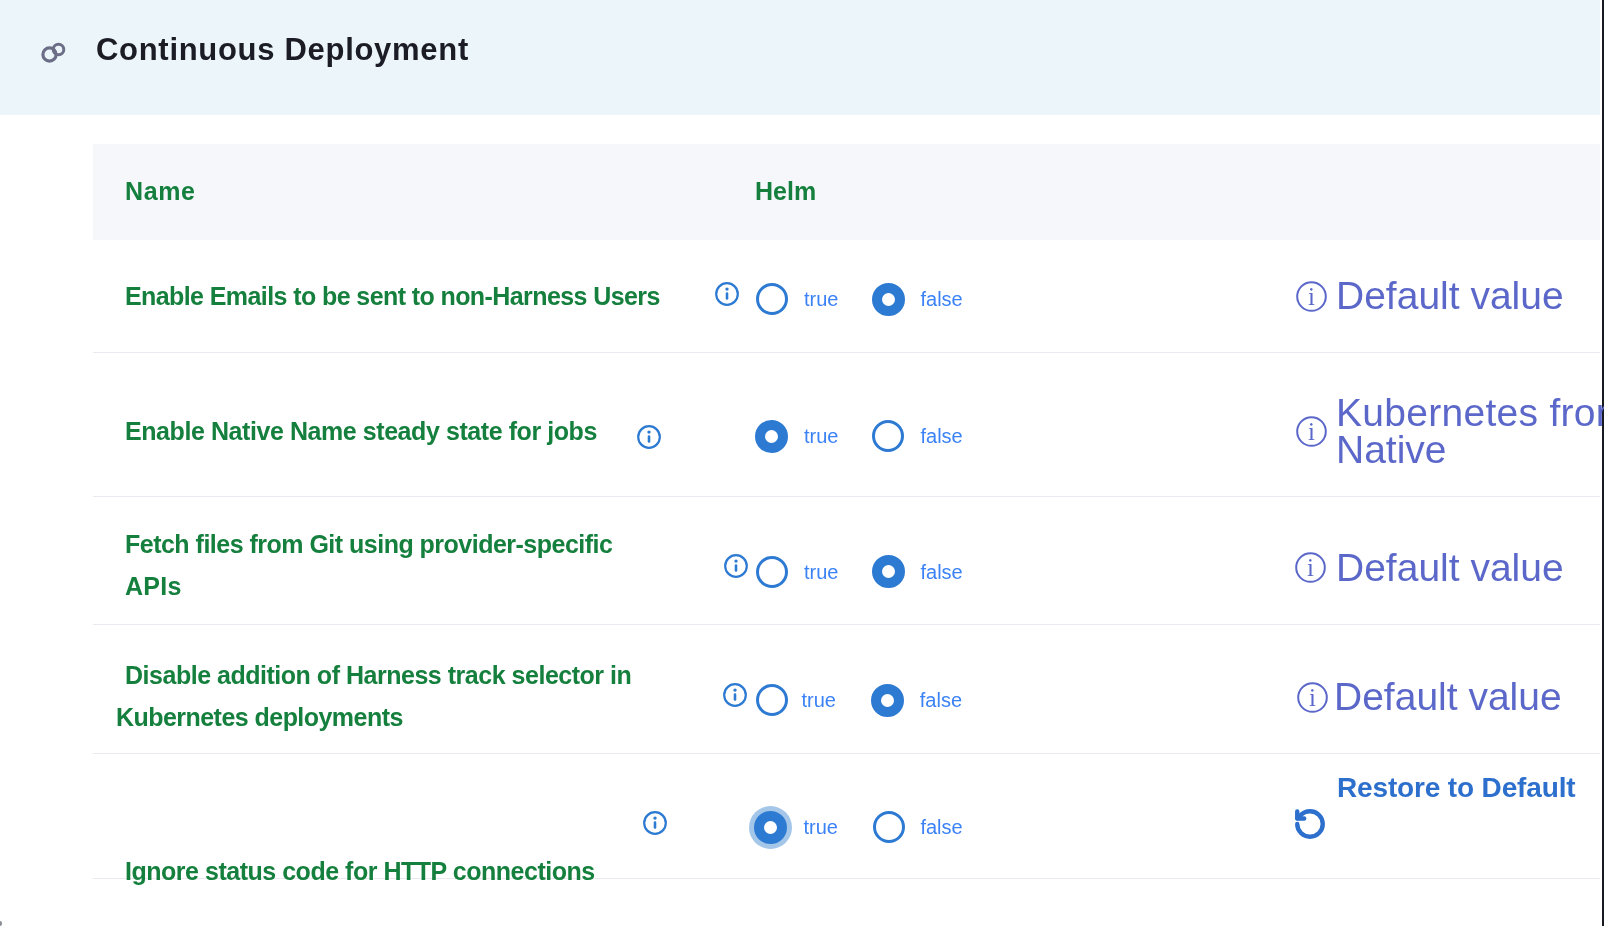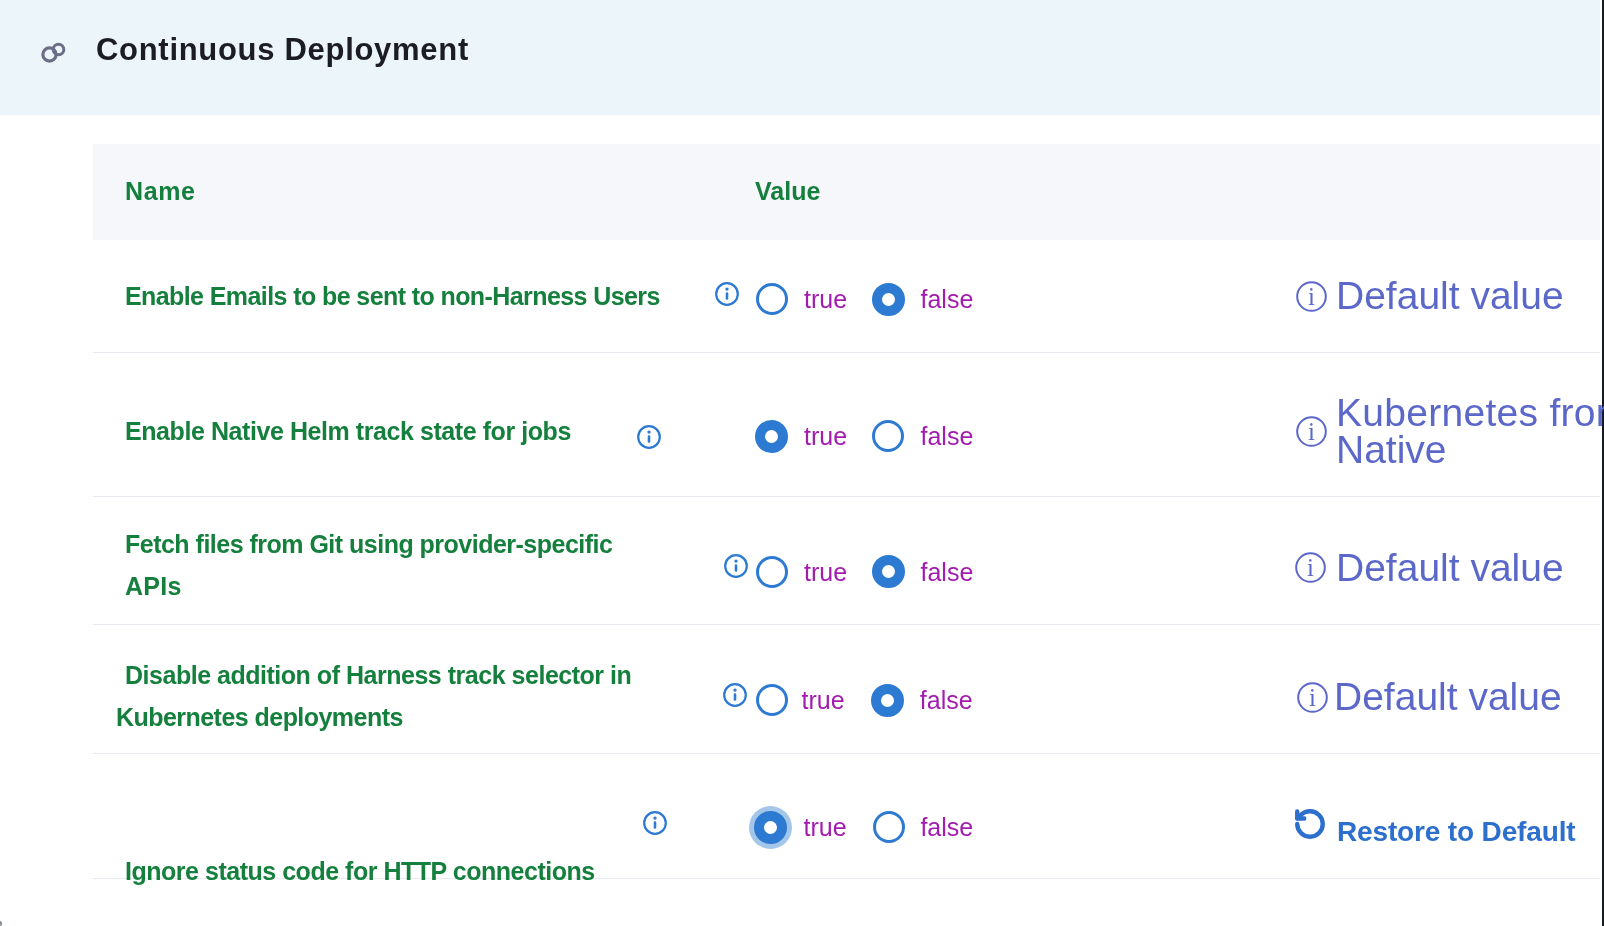--- a/index.html
+++ b/index.html
@@ -1,32 +1,32 @@
 <!DOCTYPE html>
 <html><head><meta charset="utf-8"><style>
 html,body{margin:0;padding:0}
 body{width:1604px;height:926px;position:relative;background:#fff;overflow:hidden;
 font-family:"Liberation Sans",sans-serif;}
 .abs{position:absolute}
 .vc{transform:translateY(-50%);white-space:nowrap}
 .name{font-size:25px;font-weight:700;color:#15803d;letter-spacing:-0.75px}
-.lbl{font-size:25px;color:#a21caf}
+.lbl{font-size:20px;color:#3b82f6}
 .ind{font-size:39px;color:#5b68ca}
 .rst{font-size:28px;font-weight:700;color:#2d6fcd}
 .divl{position:absolute;left:93px;width:1507px;height:1.5px;background:#e9eaf0}
 </style></head><body>
 <div class="abs" style="left:0;top:0;width:1600px;height:115px;background:#ecf6fa"></div>
 <svg class="abs" style="left:41px;top:41px" width="26" height="22" viewBox="0 0 26 22">
 <circle cx="17.5" cy="8.5" r="5.3" fill="none" stroke="#6c6e87" stroke-width="3"></circle>
 <circle cx="8.5" cy="13.5" r="6.6" fill="none" stroke="#6c6e87" stroke-width="3.2"></circle>
 </svg>
 <div class="abs vc" style="left:96px;top:50px;font-size:31px;font-weight:700;letter-spacing:0.7px;color:#1b1c26">Continuous Deployment</div>
 <div class="abs" style="left:93px;top:144px;width:1507px;height:96px;background:#f6f7fb"></div>
 <div class="abs vc name" id="hname" style="left:125px;top:191px;letter-spacing:0.6px">Name</div>
-<div class="abs vc name" id="hvalue" style="left:755px;top:191px;letter-spacing:0px">Value</div>
+<div class="abs vc name" id="hvalue" style="left:755px;top:191px;letter-spacing:0px">Helm</div>
 <div class="divl" style="top:351.5px"></div>
 <div class="divl" style="top:495.5px"></div>
 <div class="divl" style="top:623.5px"></div>
 <div class="divl" style="top:752.5px"></div>
 <div class="divl" style="top:877.5px"></div>
 <div class="abs" style="left:1601.5px;top:0;width:2.5px;height:926px;background:#171a20"></div>
 <div class="abs" style="left:0;top:921px;width:2px;height:5px;background:#8a8f96;border-radius:0 3px 3px 0"></div>
 
 <div class="abs vc name" id="r1n" style="left:125px;top:296px;letter-spacing:-0.59px">Enable Emails to be sent to non-Harness Users</div>
 <svg class="abs" style="left:715.0px;top:282.0px" width="24" height="24" viewBox="0 0 24 24">
@@ -36,21 +36,21 @@
 </svg>
 <div class="abs" style="left:756.0px;top:283.0px;width:32px;height:32px;border:3px solid #2d7ad2;border-radius:50%;box-sizing:border-box"></div>
 <div class="abs vc lbl" style="left:804px;top:299px">true</div>
 <div class="abs" style="left:871.5px;top:282.5px;width:33px;height:33px;border:10px solid #2d7ad2;border-radius:50%;box-sizing:border-box;background:#fff"></div>
 <div class="abs vc lbl" style="left:920.5px;top:299px">false</div>
 <svg class="abs" style="left:1295.5px;top:280.5px" width="31" height="31" viewBox="0 0 31 31">
 <circle cx="15.5" cy="15.5" r="14.3" fill="none" stroke="#5b68ca" stroke-width="2"></circle>
 <text x="15.5" y="23.8" text-anchor="middle" font-family="Liberation Serif" font-size="25" fill="#5b68ca">i</text>
 </svg>
 <div class="abs vc ind" id="r1d" style="left:1336px;top:296px">Default value</div>
-<div class="abs vc name" id="r2n" style="left:125px;top:431px;letter-spacing:-0.43px">Enable Native Helm track state for jobs</div>
+<div class="abs vc name" id="r2n" style="left:125px;top:431px;letter-spacing:-0.43px">Enable Native Name steady state for jobs</div>
 <svg class="abs" style="left:636.5px;top:424.5px" width="24" height="24" viewBox="0 0 24 24">
 <circle cx="12" cy="12" r="10.8" fill="none" stroke="#2d7ad2" stroke-width="2.2"></circle>
 <circle cx="12" cy="7.1" r="1.7" fill="#2d7ad2"></circle>
 <rect x="10.7" y="10.3" width="2.6" height="7.4" rx="1.3" fill="#2d7ad2"></rect>
 </svg>
 <div class="abs" style="left:754.5px;top:419.5px;width:33px;height:33px;border:10px solid #2d7ad2;border-radius:50%;box-sizing:border-box;background:#fff"></div>
 <div class="abs vc lbl" style="left:804px;top:436px">true</div>
 <div class="abs" style="left:872.0px;top:420.0px;width:32px;height:32px;border:3px solid #2d7ad2;border-radius:50%;box-sizing:border-box"></div>
 <div class="abs vc lbl" style="left:920.5px;top:436px">false</div>
 <svg class="abs" style="left:1295.5px;top:416.0px" width="31" height="31" viewBox="0 0 31 31">
@@ -98,12 +98,12 @@
 <rect x="10.7" y="10.3" width="2.6" height="7.4" rx="1.3" fill="#2d7ad2"></rect>
 </svg>
 <div class="abs" style="left:753.5px;top:810.5px;width:33px;height:33px;border:10px solid #2d7ad2;border-radius:50%;box-sizing:border-box;background:#fff;box-shadow:0 0 0 5px #a3c6e9"></div>
 <div class="abs vc lbl" style="left:803.5px;top:827px">true</div>
 <div class="abs" style="left:873.0px;top:811.0px;width:32px;height:32px;border:3px solid #2d7ad2;border-radius:50%;box-sizing:border-box"></div>
 <div class="abs vc lbl" style="left:920.4px;top:827px">false</div>
 <svg class="abs" style="left:1293.0px;top:807.0px" width="34" height="34" viewBox="0 0 24 24">
 <path d="M3 12a9 9 0 1 0 9-9c-2.6 0-4.98 1.05-6.8 2.85L3 8" fill="none" stroke="#2d6fcd" stroke-width="3.1" stroke-linecap="round" stroke-linejoin="round"></path>
 <path d="M3 3.2v4.9h4.9" fill="none" stroke="#2d6fcd" stroke-width="3.1" stroke-linecap="round" stroke-linejoin="round"></path>
 </svg>
-<div class="abs vc rst" id="r5d" style="left:1337px;top:832px;letter-spacing:-0.15px">Restore to Default</div>
+<div class="abs vc rst" id="r5d" style="left:1337px;top:788px;letter-spacing:-0.15px">Restore to Default</div>
 </body></html>

